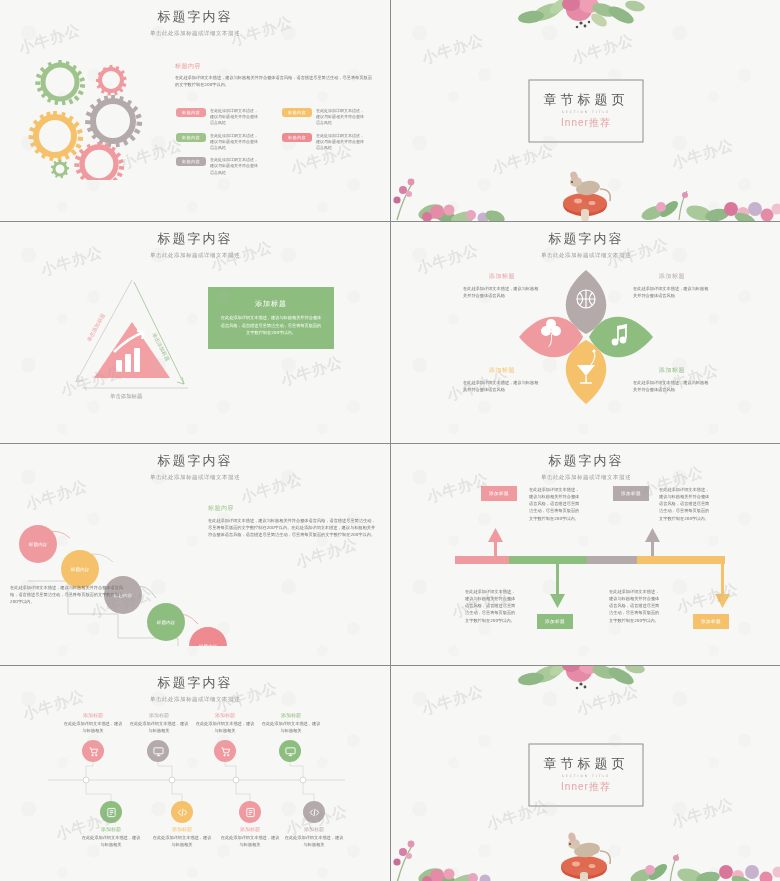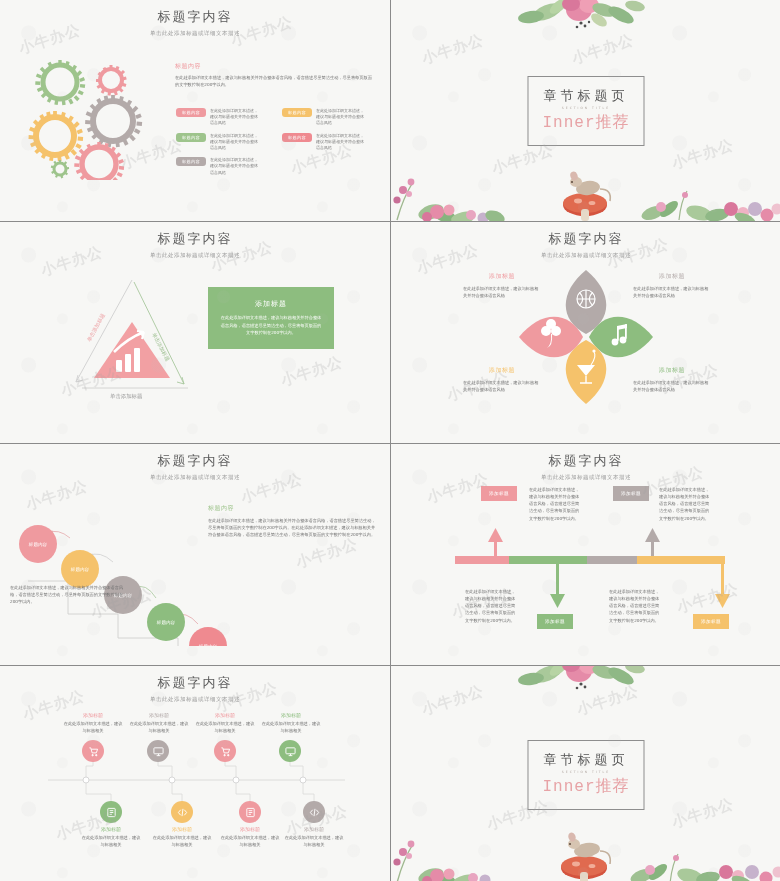--- a/index.html
+++ b/index.html
@@ -74,21 +74,21 @@
   .sec-box{
     position:absolute;left:50%;top:50%;
     transform:translate(-50%,-50%);
     border:1px solid #8e8e8e;
     padding:10px 14px 12px;
     text-align:center;z-index:4;
     background:rgba(247,247,245,.35);
   }
   .sec-box .cn{font-size:13px;color:#555;letter-spacing:4px;font-family:"DejaVu Serif","Liberation Serif",serif;}
   .sec-box .en-sub{font-size:3px;color:#b0a6a0;letter-spacing:2px;margin:1px 0 2px;}
-  .sec-box .en{font-size:16px;color:#666;font-family:Liberation Mono, monospace;letter-spacing:1px;}
+  .sec-box .en{font-size:10px;color:#666;font-family:Liberation Sans, sans-serif;letter-spacing:1px;}
   .sec-box .en span{color:#e7a3a6;}
 
   
   .seg{position:absolute;height:8px;}
   .tbox{
     position:absolute;color:#fff;font-size:4.6px;
     padding:5px 8px;letter-spacing:.4px;white-space:nowrap;
   }
 
   

